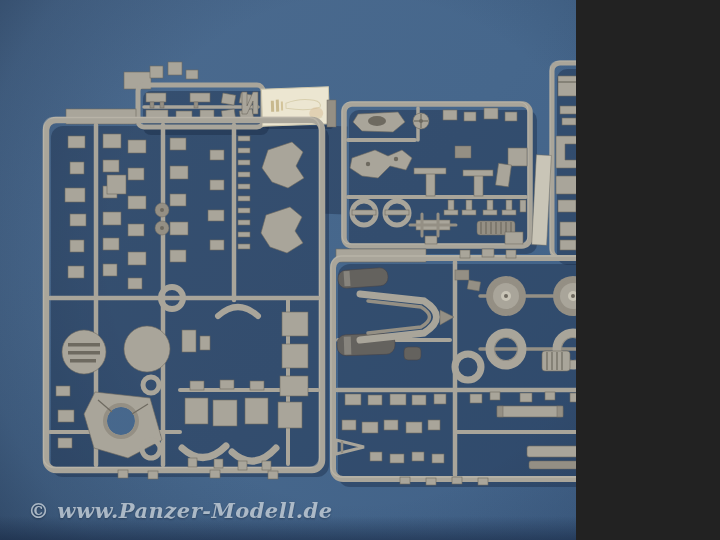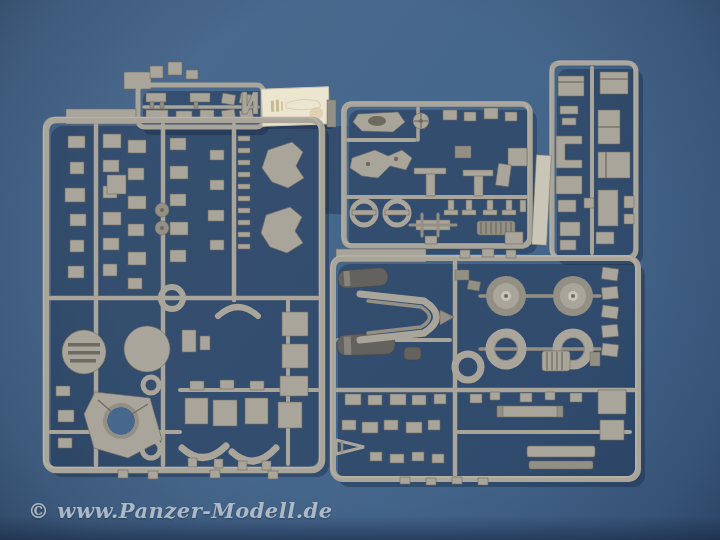--- a/index.html
+++ b/index.html
@@ -1,18 +1,18 @@
 <!DOCTYPE html>
 <html style="--bg-blue: #4b6a8e; --bg-blue-mid: #44648a; --bg-blue-dark: #3a567a; --shadow-navy: #16263e; --plastic: #a9a59a; --plastic-light: #c9c5b7; --plastic-mid: #948f84; --plastic-dark: #6e6a60; --dark-part: #64625e; --decal-cream: #ece6d1; --watermark-color: #c3cdd6;"><head>
 <meta charset="utf-8">
 <style>
   html,body{margin:0;padding:0;background:#222;}
   #photo{
     position:relative;
-    width:720px;height:540px;
+    width:576px;height:540px;
     overflow:hidden;
     font-family:"DejaVu Serif", serif;
   }
   #photo svg{display:block;}
   
   .fr{fill:none;stroke:var(--plastic);stroke-linejoin:round;}
   .frh{fill:none;stroke:var(--plastic-light);stroke-linejoin:round;opacity:.45;}
   .rn{stroke:var(--plastic);fill:none;stroke-linecap:round;}
   .rn2{stroke:var(--plastic-mid);fill:none;stroke-linecap:round;}
   .pt{fill:var(--plastic);stroke:var(--plastic-dark);stroke-width:.6;}

